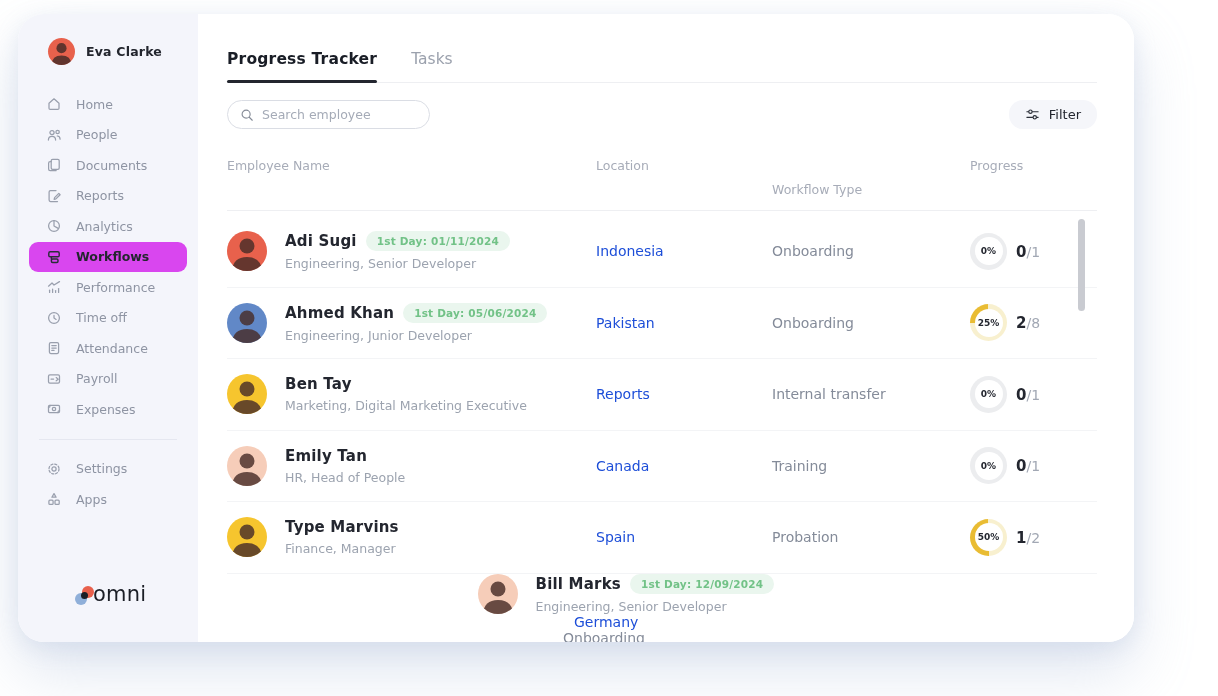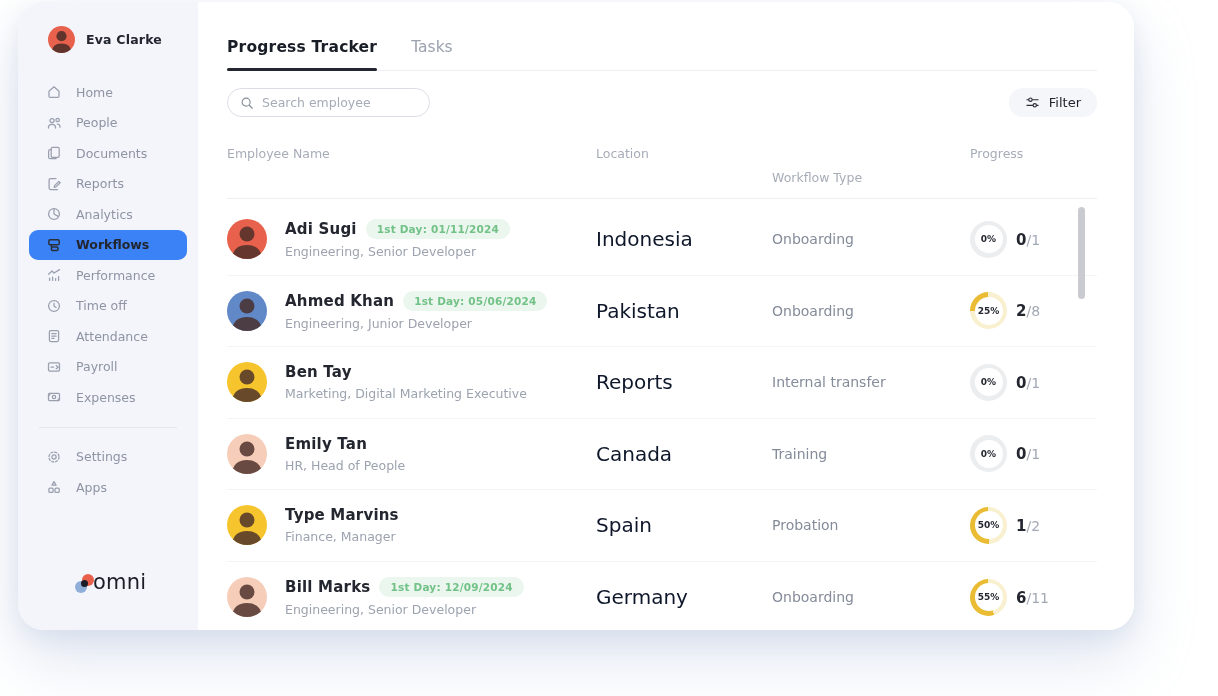--- a/index.html
+++ b/index.html
@@ -1,36 +1,36 @@
 <!DOCTYPE html>
 <html><head>
 <meta charset="utf-8">
 <style>
   * { margin:0; padding:0; box-sizing:border-box; }
   html,body { width:1218px; height:696px; background:#ffffff; font-family:"DejaVu Sans","Liberation Sans",sans-serif; overflow:hidden; }
 
   .window {
-    position:absolute; left:18px; top:2px; width:1116px; height:628px;
+    position:absolute; left:18px; top:14px; width:1116px; height:628px;
     border-radius:26px; background:#ffffff; display:flex; overflow:hidden;
     box-shadow:0 30px 60px rgba(160,178,210,0.32), 0 6px 22px rgba(160,178,210,0.22);
   }
 
   
   .sidebar { width:180px; flex:none; background:#F4F5FB; display:flex; flex-direction:column; padding-top:24px; }
   .user { display:flex; align-items:center; gap:11px; padding-left:30px; margin-bottom:24px; }
   .user-avatar { width:27px; height:27px; border-radius:50%; overflow:hidden; position:relative; flex:none; }
   .user-avatar svg, .row-avatar svg { position:absolute; left:0; top:0; width:100%; height:100%; }
   .user-name { font-size:12.5px; font-weight:700; color:#23262E; letter-spacing:.2px; }
 
   .nav { display:flex; flex-direction:column;justify-content:space-between; }
   .nav-item { display:flex; align-items:center; gap:14px; height:30.5px; margin:0 11px; padding-left:17px; border-radius:9px; cursor:pointer; }
   .nav-item .icn { width:16px; height:16px; flex:none; display:flex; }
   .nav-item .icn svg { stroke:#999FAD; fill:none; stroke-width:1.25; stroke-linecap:round; stroke-linejoin:round; }
   .nav-item .lbl { font-size:12.5px; color:#8E94A3; }
-  .nav-item.active { background:#3b82f6; }
+  .nav-item.active { background:#d946ef; }
   .nav-item.active .lbl { color:#23262E; font-weight:700; }
   .nav-item.active .icn svg { stroke:#2A2E37; stroke-width:1.45; }
 
   .side-divider { height:1px; background:#E5E7F0; margin:14px 21px; }
 
   .logo { margin-top:auto; padding:0 0 34px 56px; display:flex; align-items:flex-start; }
   .logo-mark { position:relative; width:20px; height:24px; flex:none; margin-right:-1px; }
   .logo-mark .c-red  { position:absolute; left:8px; top:2px;  width:12px; height:12px; border-radius:50%; background:#E8604C; }
   .logo-mark .c-blue { position:absolute; left:1px; top:9px;  width:12px; height:12px; border-radius:50%; background:#8FAFD9; }
   .logo-mark .c-dark { position:absolute; left:7px; top:8px;  width:7px;  height:7px;  border-radius:50%; background:#1B1E26; }
@@ -53,31 +53,31 @@
   .search input::placeholder { color:#A5ABB7; }
   .filter-btn { height:29px; border:none; background:#F5F6FA; border-radius:14px; display:flex; align-items:center; gap:9px; padding:0 16px; font-size:13px; color:#23262F; font-family:inherit; cursor:pointer; }
   .filter-btn svg { stroke:#2A2E37; fill:none; stroke-width:1.2; stroke-linecap:round; }
 
   .table-head { display:flex; margin-top:29px; padding-bottom:13px; border-bottom:1px solid #EEEFF2; }
   .table-head > div { font-size:12.5px; color:#A7ACB8; }
   .c1 { width:369px; } .c2 { width:176px; } .c3 { width:198px;margin-top:24px; } .c4 { flex:1; }
 
   .rows { padding-top:5px; }
   .row { display:flex; align-items:center; height:71.5px; border-bottom:1px solid #F3F4F6; }
-  .row:last-child { border-bottom:none; }
+  .row:last-child { border-bottom:none;flex-direction:column; }
 
   .cell-name { width:369px; display:flex; align-items:center; gap:18px; }
   .row-avatar { width:40px; height:40px; border-radius:50%; overflow:hidden; position:relative; flex:none; }
   .name-line { display:flex; align-items:center; gap:9px; }
   .emp-name { font-size:15px; font-weight:600; color:#23262F; letter-spacing:.2px; }
   .badge { font-size:10.5px; font-weight:600; color:#72C287; background:#EAF6EE; border-radius:11px; padding:4px 11px; letter-spacing:.2px; white-space:nowrap; }
   .badge:empty { display:none; }
   .emp-role { font-size:12.5px; color:#9CA3AF; margin-top:5px; }
 
-  .cell-location { width:176px; font-size:20px; color:#0f172a; }
+  .cell-location { width:176px; font-size:14px; color:#1d4ed8; }
   .cell-workflow { width:198px; font-size:14px; color:#848B99; }
   .cell-progress { flex:1; display:flex; align-items:center; gap:9px; }
   .ring { width:37px; height:37px; border-radius:50%; position:relative; display:flex; align-items:center; justify-content:center; flex:none; background:#ECEDEF; }
   .ring-inner { position:absolute; inset:4.5px; border-radius:50%; background:#fff; }
   .ring-label { position:relative; z-index:1; font-size:9px; font-weight:700; color:#23262F; }
   .fraction { white-space:nowrap; }
   .fraction .done { font-size:15px; font-weight:700; color:#23262F; }
   .fraction .total { font-size:14px; color:#A2A8B4; }
 
   .scroll-thumb { position:absolute; left:880px; top:205px; width:7px; height:92px; border-radius:4px; background:#C9CBD1; }

